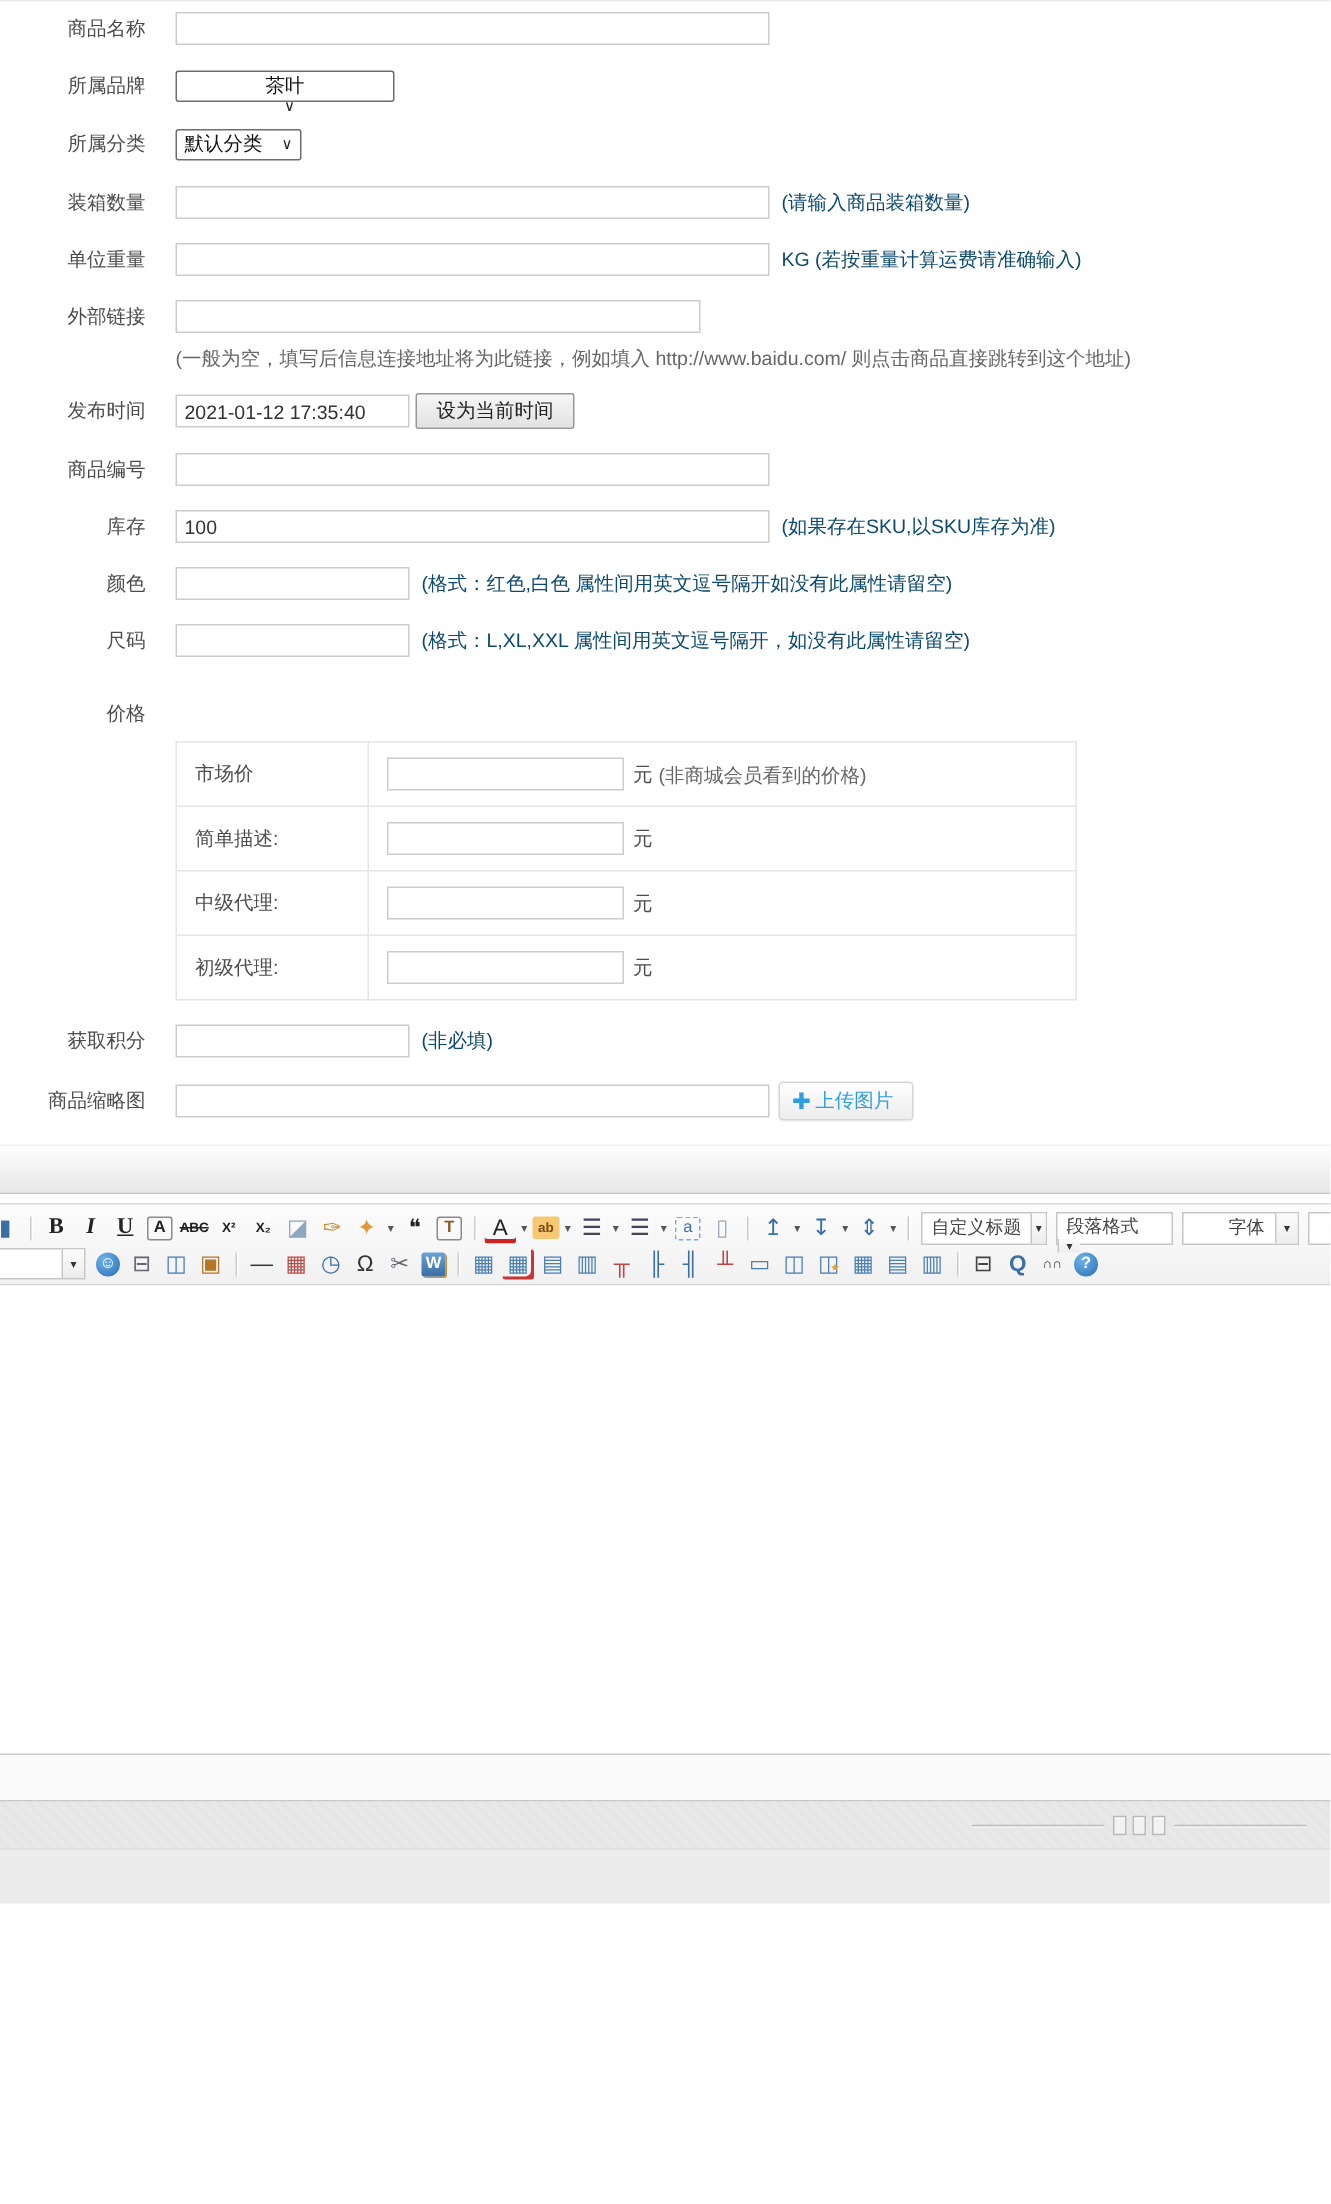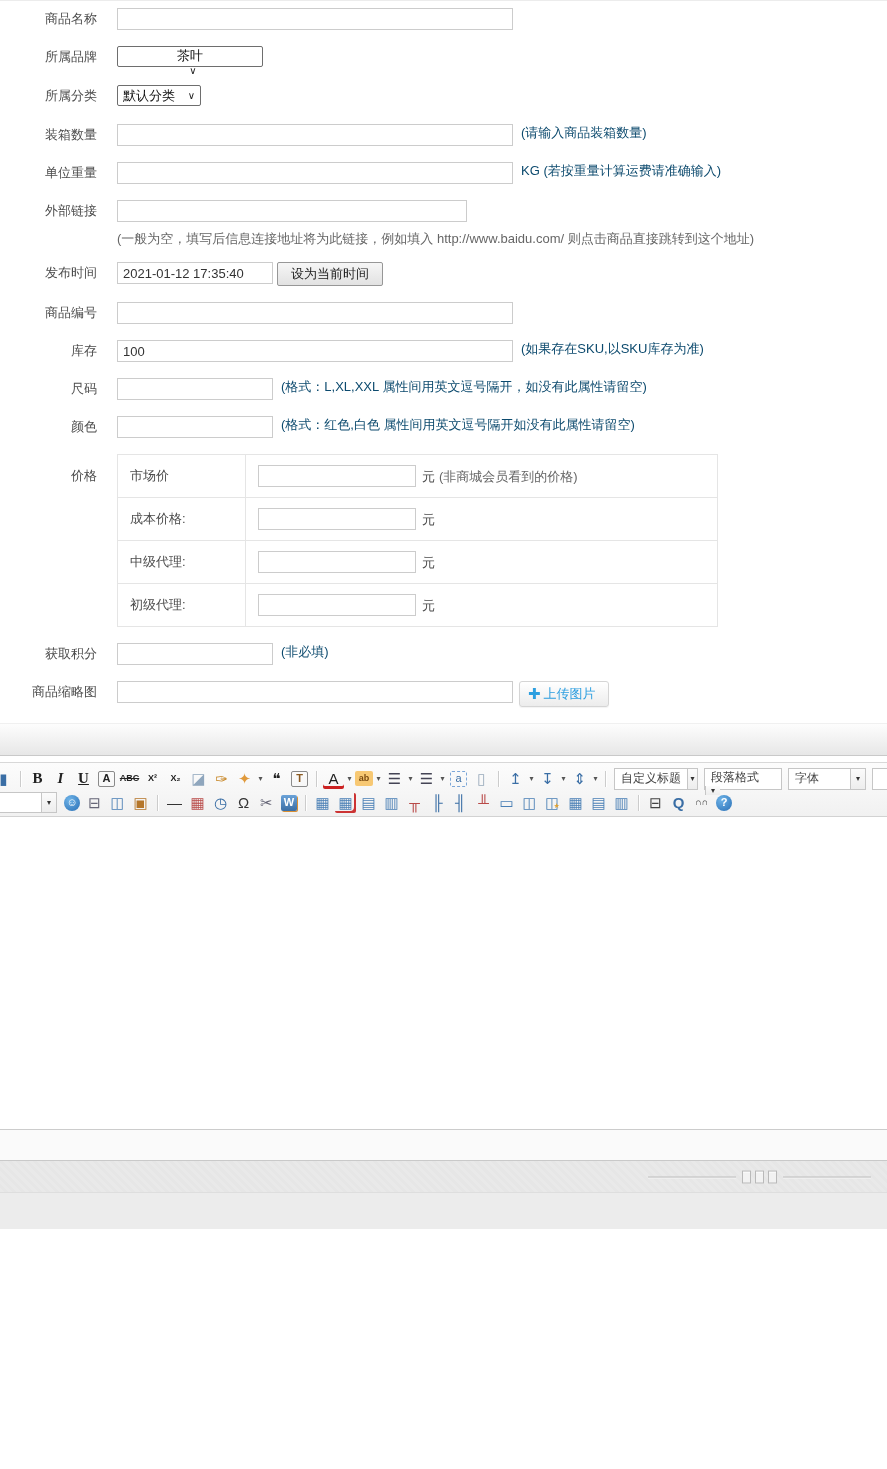--- a/index.html
+++ b/index.html
@@ -3,21 +3,21 @@
 <meta charset="utf-8">
 <style>
   * { box-sizing: border-box; }
   html,body { margin:0; padding:0; }
   body {
     width:887px; height:1469px; overflow:hidden; background:#fff;
     font-family:"Liberation Sans","DejaVu Sans",sans-serif;
     font-size:13px; color:#4c4c4c; position:relative;
   }
   .form-area { padding-top:7px; border-top:1px solid #ececec; }
-  .frow { display:flex; margin-bottom:16px; }
+  .frow { display:flex; align-items:center; margin-bottom:16px; }
   .frow.top { align-items:flex-start; }
   .flabel { width:97px; flex:none; text-align:right; margin-right:20px; color:#4c4c4c; line-height:22px; }
   input.txt, textarea.txt {
     border:1px solid #ccc; background:#fff; color:#333;
     font-family:"Liberation Sans","DejaVu Sans",sans-serif; font-size:13px;
     height:22px; padding:0 5px; outline:none;
   }
   .w-wide { width:396px; } .w-med { width:350px; } .w-sm { width:156px; }
   .hint { margin-left:8px; color:#0c4a6e; white-space:nowrap; }
   .below-hint { margin:-8px 0 14px 117px; color:#666; }
@@ -25,21 +25,21 @@
   .fselect { height:21px; border:1px solid #6e6e6e; border-radius:2px; background:#fff;
     display:inline-flex; align-items:center; padding:0 5px; color:#111; cursor:default; }
   .fselect .sel-text { flex:1; }
   .fselect .sel-caret { font-size:10px; color:#222; margin-left:6px; }
   .sel-brand { width:146px;flex-direction:column; } .sel-cat { width:84px; }
   
   .btn-gray { height:24px; margin-left:4px; padding:0 13px; border:1px solid #979797; border-radius:2px;
     background:linear-gradient(#f6f6f6,#e2e2e2); color:#222; font-size:13px; cursor:pointer; }
   
   .price-label { margin-top:11px; }
-  table.price { border-collapse:collapse; width:601px; }
+  table.price { border-collapse:collapse; width:601px;margin-top:40px; }
   table.price td { border:1px solid #e5e5e5; padding:10px 0 10px 12px; }
   table.price td.pname { width:128px; color:#4c4c4c; }
   table.price input.txt { width:158px; margin-right:6px; }
   .punit { color:#4c4c4c; } .phint { color:#666; margin-left:4px; }
   
   .btn-upload { height:26px; margin-left:6px; padding:0 12px 0 8px; border:1px solid #d5d5d5; border-radius:3px;
     background:linear-gradient(#ffffff,#ececec); display:inline-flex; align-items:center; cursor:pointer;
     box-shadow:0 1px 1px rgba(0,0,0,.05); }
   .btn-upload .plus { color:#2d9fe0; font-size:15px; font-weight:bold; margin-right:3px; }
   .btn-upload .uptext { color:#2d9fe0; font-size:13px; }
@@ -72,21 +72,21 @@
     margin:0 3px; font-size:11px; font-weight:bold; box-shadow:1px 1px 0 #d98f33; }
   .tbi.g-reddot { box-shadow:inset -4px -4px 0 -2px #cc3333; }
   .tbi.g-star::after { content:"★"; font-size:7px; color:#e0a030; margin-left:-6px; margin-top:6px; }
   .tbcaret { width:9px; flex:none; font-size:8px; color:#555; text-align:center; cursor:pointer; }
   .tbsep { width:1px; height:16px; flex:none; background:#ccc; box-shadow:1px 0 0 #fff; margin:0 5px; }
   .tbselect { height:22px; border:1px solid #c6c6c6; background:#fff; margin:0 3px; flex:none;
     display:flex; align-items:stretch; font-size:12px; color:#444; cursor:pointer; }
   .tbselect .tsel-text { padding:0 6px; display:flex; align-items:center; flex:1; }
   .tbselect .tsel-caret { width:15px; border-left:1px solid #c6c6c6; background:linear-gradient(#fbfbfb,#ededed);
     display:flex; align-items:center; justify-content:center; font-size:8px; color:#333; }
-  .tbs-1 { width:84px; } .tbs-2 { width:78px;flex-direction:column; } .tbs-3 { width:78px; }
+  .tbs-1 { width:84px; } .tbs-2 { width:78px;flex-direction:column; } .tbs-3 { width:78px;padding-left:24px; }
   .tbs-cut { width:42px; margin-right:-20px; }
   .code-select { width:112px; margin-left:-55px; margin-right:4px; height:21px; }
   
   .editor-body { height:312px; background:#fff; }
   .editor-split { border-top:1px solid #ccc; height:31px; background:#fafafa; }
   .statusbar { border-top:1px solid #c9c9c9; height:32px; position:relative;
     background:repeating-linear-gradient(45deg, #e9e9e9 0 3px, #e6e6e6 3px 6px); }
   .grip { position:absolute; right:16px; top:50%; transform:translateY(-50%);
     display:flex; align-items:center; gap:6px; cursor:row-resize; }
   .grip-line { width:88px; height:1px; background:#bdbdbd; box-shadow:0 1px 0 #f6f6f6; }
@@ -150,41 +150,41 @@
     <input class="txt w-wide" style="">
   </div>
 
   <div class="frow">
     <div class="flabel">库存</div>
     <input class="txt w-wide" value="100" style="">
     <span class="hint">(如果存在SKU,以SKU库存为准)</span>
   </div>
 
   <div class="frow">
+    <div class="flabel">颜色</div>
+    <input class="txt w-sm" style="">
+    <span class="hint">(格式：红色,白色 属性间用英文逗号隔开如没有此属性请留空)</span>
+  </div>
+
+  <div class="frow">
     <div class="flabel">尺码</div>
     <input class="txt w-sm" style="">
     <span class="hint">(格式：L,XL,XXL 属性间用英文逗号隔开，如没有此属性请留空)</span>
-  </div>
-
-  <div class="frow">
-    <div class="flabel">颜色</div>
-    <input class="txt w-sm" style="">
-    <span class="hint">(格式：红色,白色 属性间用英文逗号隔开如没有此属性请留空)</span>
   </div>
 
   <div class="frow top">
     <div class="flabel price-label">价格</div>
     <table class="price">
       <tbody id="price-body">
           <tr>
             <td class="pname">市场价</td>
             <td><input class="txt" style=""><span class="punit">元</span><span class="phint">(非商城会员看到的价格)</span></td>
           </tr>
           <tr>
-            <td class="pname">成本价格:</td>
+            <td class="pname">简单描述:</td>
             <td><input class="txt" style=""><span class="punit">元</span></td>
           </tr>
           <tr>
             <td class="pname">中级代理:</td>
             <td><input class="txt" style=""><span class="punit">元</span></td>
           </tr>
           <tr>
             <td class="pname">初级代理:</td>
             <td><input class="txt" style=""><span class="punit">元</span></td>
           </tr>

